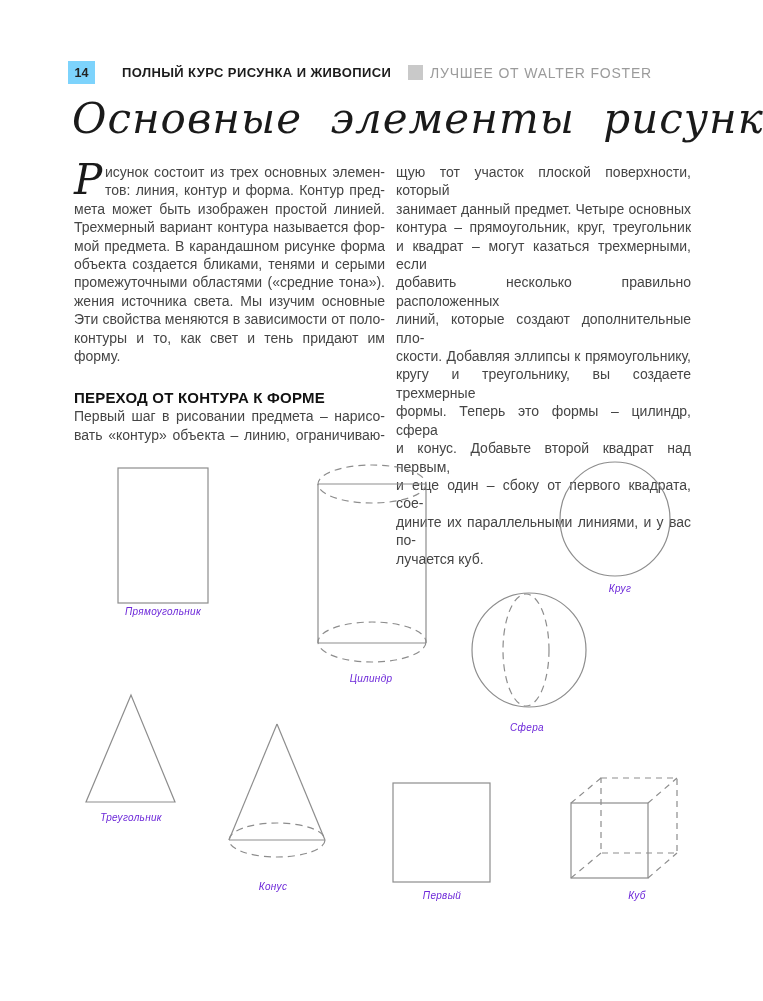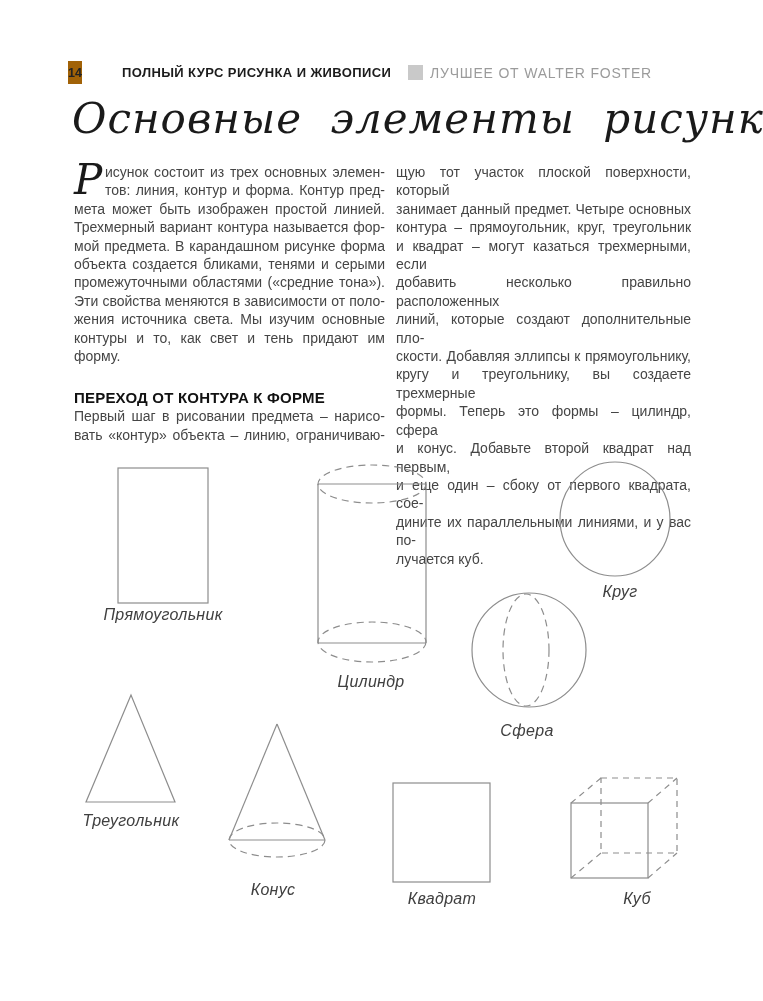--- a/index.html
+++ b/index.html
@@ -9,22 +9,22 @@
     height: 1001px;
     background: #ffffff;
     font-family: "Liberation Sans", sans-serif;
     overflow: hidden;
   }
 
   
   .page-number-box {
     position: absolute;
     left: 68px; top: 61px;
-    width: 14px; height: 23px;
-    background: #a16207;
+    width: 27px; height: 23px;
+    background: #7dd3fc;
     display: flex; align-items: center; justify-content: center;
     font-size: 12.5px; font-weight: bold; color: #222222;
   }
   .header-title {
     position: absolute;
     left: 122px; top: 65px;
     font-size: 13px; font-weight: bold; color: #1c1c1c;
     letter-spacing: 0.4px; white-space: nowrap;
   }
   .header-sep {
@@ -74,22 +74,22 @@
     line-height: 19px;
     white-space: nowrap;
   }
 
   
   .figures-svg { position: absolute; left: 0; top: 440px; }
   .fig-label {
     position: absolute;
     transform: translateX(-50%);
     font-style: italic;
-    font-size: 16px;
-    color: #404040;
+    font-size: 10px;
+    color: #6d28d9;
     letter-spacing: 0.3px;
     white-space: nowrap;
   }
   .lbl-rectangle { left: 163px; top: 606px; }
   .lbl-cylinder  { left: 371px; top: 673px; }
   .lbl-circle    { left: 620px; top: 583px; }
   .lbl-sphere    { left: 527px; top: 722px; }
   .lbl-triangle  { left: 131px; top: 812px; }
   .lbl-cone      { left: 273px; top: 875px; margin-top: 6px; }
   .lbl-square    { left: 442px; top: 890px; }
@@ -109,22 +109,22 @@
 
   <div class="col col-left">
     <div class="dropcap">Р</div>
     <div class="jline">исунок состоит из трех основных элемен-</div>
     <div class="jline">тов: линия, контур и форма. Контур пред-</div>
     <div class="jline">мета может быть изображен простой линией.</div>
     <div class="jline">Трехмерный вариант контура называется фор-</div>
     <div class="jline">мой предмета. В карандашном рисунке форма</div>
     <div class="jline">объекта создается бликами, тенями и серыми</div>
     <div class="jline">промежуточными областями («средние тона»).</div>
+    <div class="jline">жения источника света. Мы изучим основные</div>
     <div class="jline">Эти свойства меняются в зависимости от поло-</div>
-    <div class="jline">жения источника света. Мы изучим основные</div>
     <div class="jline">контуры и то, как свет и тень придают им форму.</div>
     <div class="section-heading">ПЕРЕХОД ОТ КОНТУРА К ФОРМЕ</div>
     <div class="jline">Первый шаг в рисовании предмета – нарисо-</div>
     <div class="jline">вать «контур» объекта – линию, ограничиваю-</div>
   </div>
 
   <div class="col col-right">
     <div class="jline">щую тот участок плоской поверхности, который</div>
     <div class="jline">занимает данный предмет. Четыре основных</div>
     <div class="jline">контура – прямоугольник, круг, треугольник</div>
@@ -188,16 +188,16 @@
       <line x1="571" y1="878" x2="601" y2="853" stroke-dasharray="6 5"></line>
     </g>
   </svg>
 
   <div class="fig-label lbl-rectangle">Прямоугольник</div>
   <div class="fig-label lbl-cylinder">Цилиндр</div>
   <div class="fig-label lbl-circle">Круг</div>
   <div class="fig-label lbl-sphere">Сфера</div>
   <div class="fig-label lbl-triangle">Треугольник</div>
   <div class="fig-label lbl-cone">Конус</div>
-  <div class="fig-label lbl-square">Квадрат</div>
+  <div class="fig-label lbl-square">Первый</div>
   <div class="fig-label lbl-cube">Куб</div>
 
 </div>
 
 </body></html>

